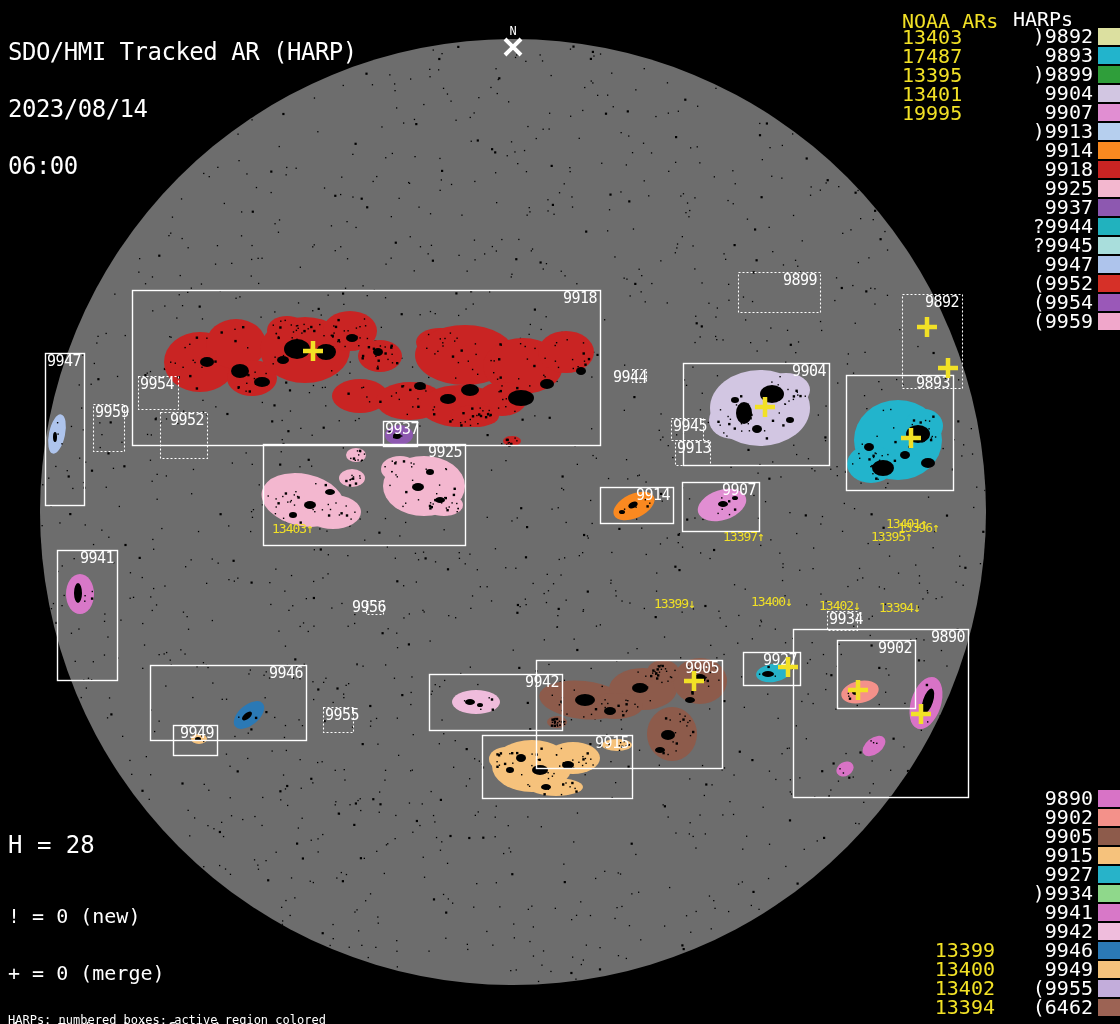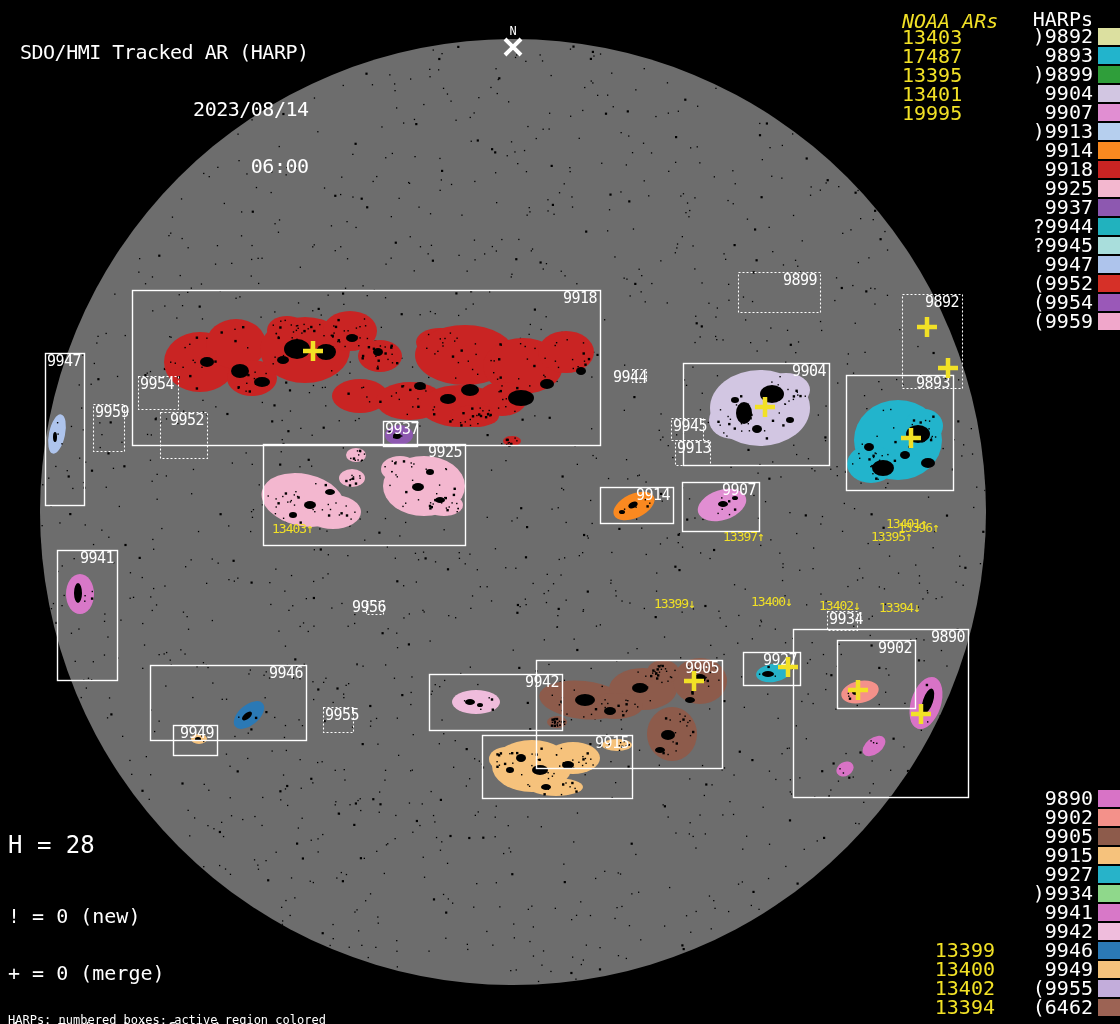--- a/index.html
+++ b/index.html
@@ -1,24 +1,24 @@
 <!DOCTYPE html>
 <html><head>
 <meta charset="utf-8">
 <style>
   html,body{margin:0;padding:0;background:#000;}
   #figure{position:relative;width:1120px;height:1024px;background:#000;overflow:hidden;
     font-family:"DejaVu Sans Mono",monospace;color:#fff;--yel:#f2e126;}
   #figure *{box-sizing:border-box;}
   #disk-svg{position:absolute;left:0;top:0;}
   #disk-svg text{font-family:"DejaVu Sans Mono",monospace;}
-  #title-block{position:absolute;left:20px;top:5px;font-size:20px;line-height:19px;letter-spacing:-0.5px;white-space:pre;text-align:right;}
-  #noaa-top-header{position:absolute;left:902px;top:9px;font-size:20px;color:var(--yel);white-space:pre;font-style:italic;}
+  #title-block{position:absolute;left:8px;top:5px;font-size:24px;line-height:19px;letter-spacing:-0.5px;white-space:pre;}
+  #noaa-top-header{position:absolute;left:902px;top:9px;font-size:20px;color:var(--yel);white-space:pre;}
   #noaa-top-list{position:absolute;left:902px;top:28px;font-size:20px;line-height:19px;color:var(--yel);white-space:pre;}
-  #harps-top-header{position:absolute;left:993px;top:7px;width:100px;text-align:right;font-size:20px;white-space:pre;}
+  #harps-top-header{position:absolute;left:993px;top:7px;width:100px;text-align:center;font-size:20px;white-space:pre;}
   #harps-top-list{position:absolute;left:1000px;top:27px;width:120px;font-size:20px;}
   #harps-bottom-list{position:absolute;left:920px;top:789px;width:200px;font-size:20px;}
   .hrow{display:flex;height:19px;line-height:19px;}
   .hl{display:inline-block;width:93px;text-align:right;white-space:pre;}
   .nl{display:inline-block;width:75px;text-align:right;white-space:pre;color:var(--yel);}
   .brow .hl{width:98px;}
   .sw{display:inline-block;width:22px;height:17px;margin:1px 0 0 5px;}
   #stats-h{position:absolute;left:8px;top:831px;font-size:24px;white-space:pre;}
   #stats-flags{position:absolute;left:8px;top:869px;font-size:20px;line-height:19px;white-space:pre;}
   #footer{position:absolute;left:8px;top:990px;font-size:12px;line-height:12px;white-space:pre;}

